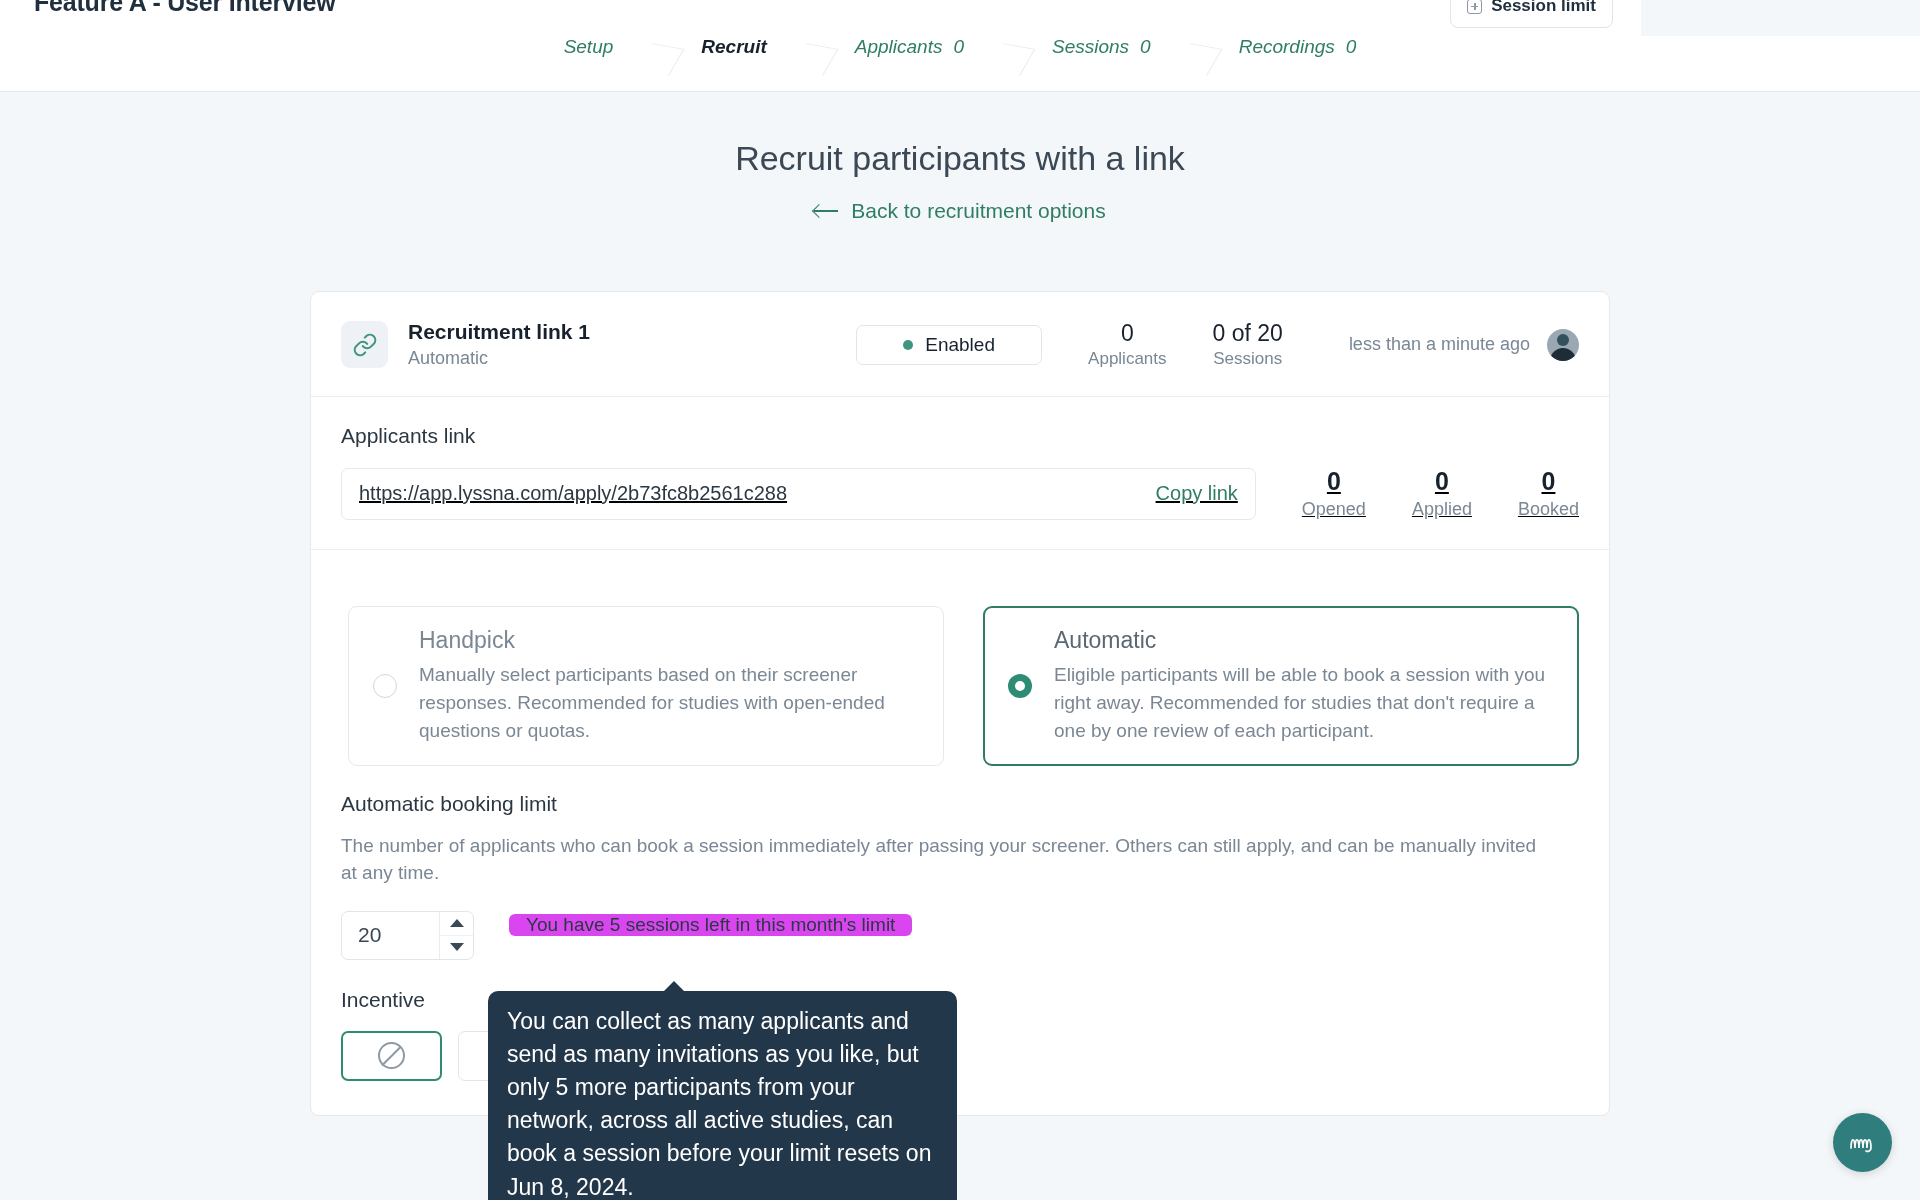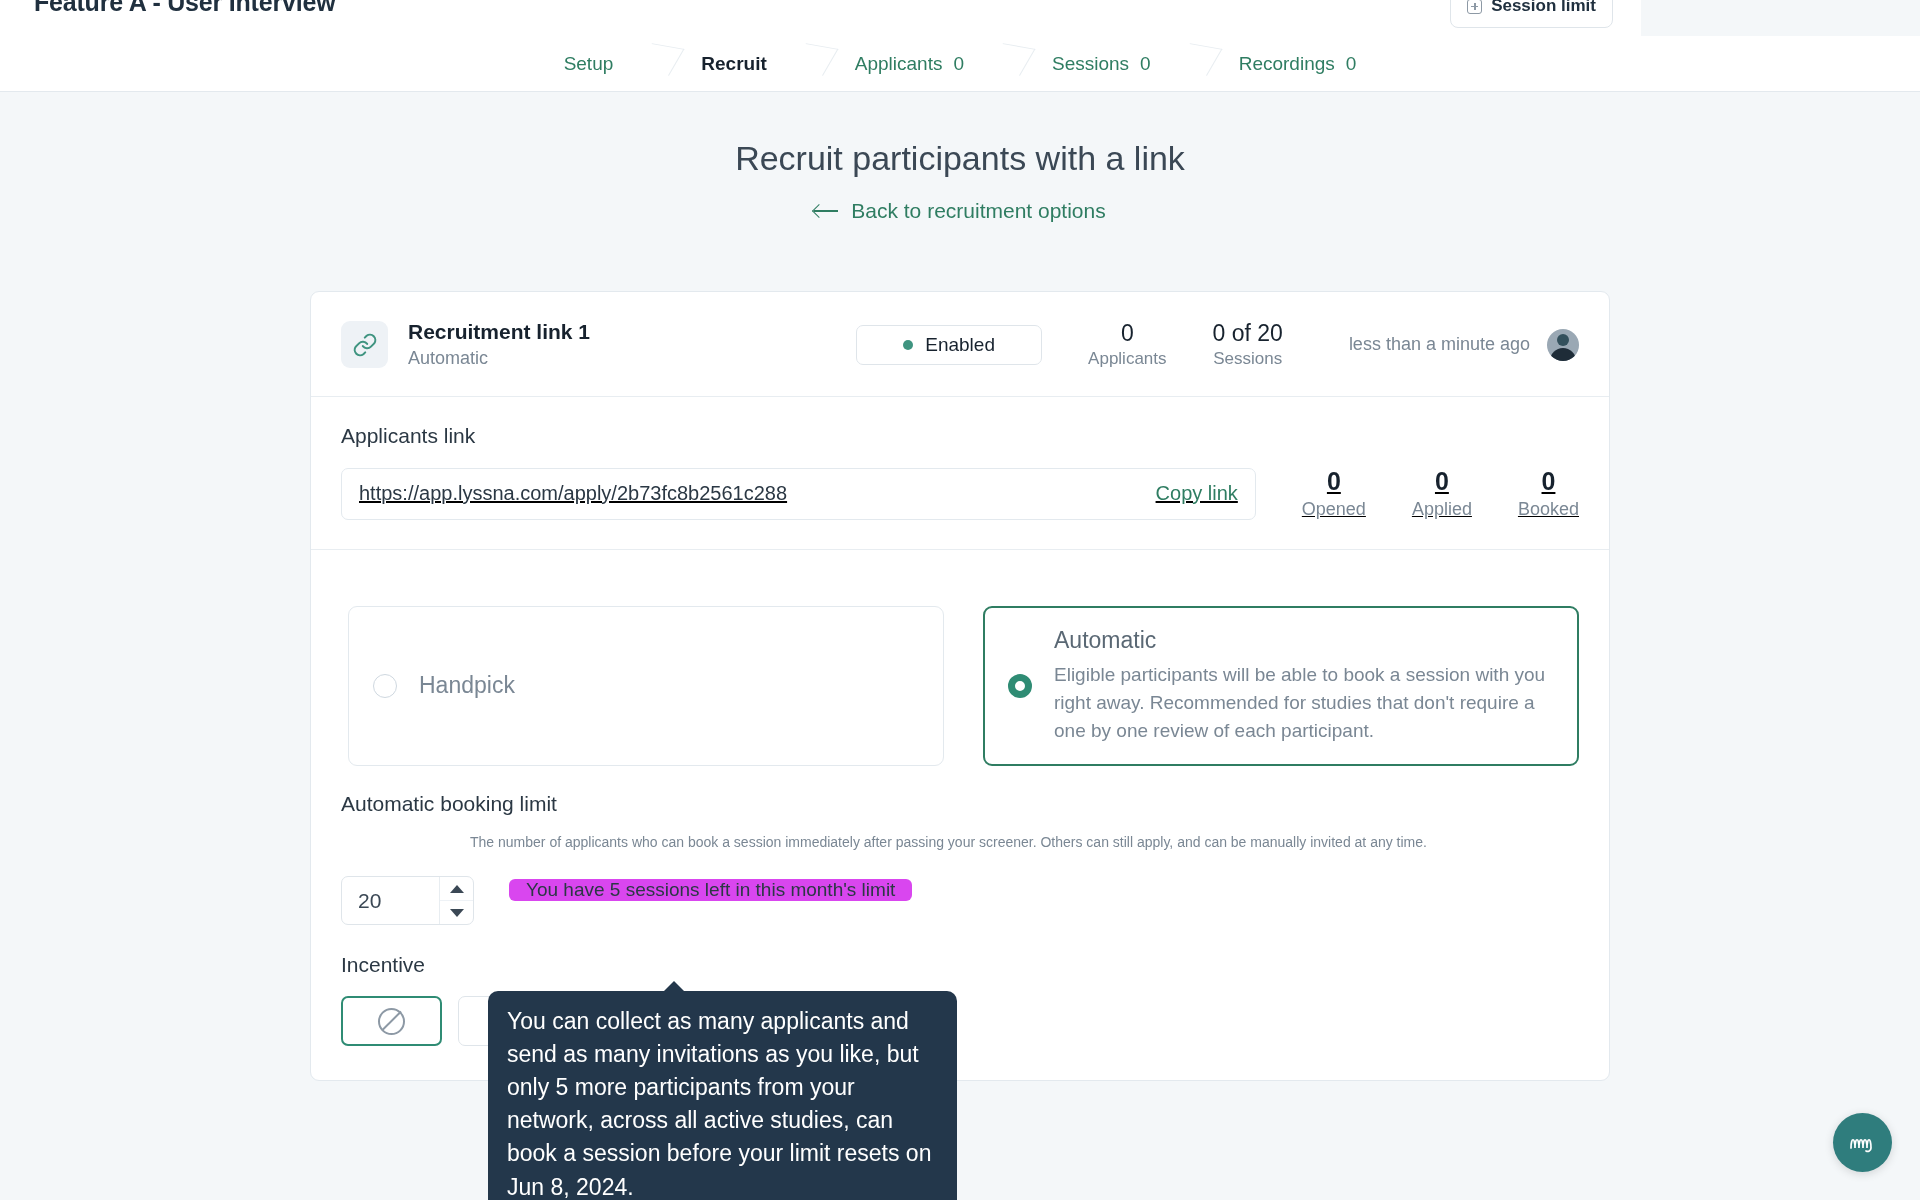--- a/index.html
+++ b/index.html
@@ -43,24 +43,25 @@
   
   .stepnav {
     position: absolute; top: 36px; left: 0; width: 1920px; height: 56px;
     background: #ffffff;
     border-bottom: 1px solid #e3e9ee;
     display: flex; align-items: center; justify-content: center;
   }
   .step {
     position: relative;
     height: 56px;
-    display: flex; align-items: center; gap: 11px;
+    display: flex; gap: 11px;
     padding: 0 44px;
     font-size: 19px; color: #2f7d62; cursor: pointer;
     white-space: nowrap;
+    font-style: italic;
   }
   .step .count { color: #2f7d62; font-size: 19px; }
   .step.active { color: #17222e; font-weight: bold; }
   .step .chev {
     position: absolute; right: -14px; top: 0;
     width: 28px; height: 56px; pointer-events: none;
   }
   .step .chev::before {
     content: ""; position: absolute; left: 2px; top: 8px;
     width: 30px; height: 30px;
@@ -176,23 +177,22 @@
   .radio.on {
     border: 7px solid #2f8c74; background: #fff;
   }
   .sel-title { font-size: 23px; color: #7a8794; }
   .sel-card.selected .sel-title { color: #5a6874; }
   .sel-desc { font-size: 19px; color: #7a8794; line-height: 1.47; margin-top: 7px; }
 
   
   .booking-section { padding: 26px 30px 0 30px; }
   .booking-desc {
-    font-size: 14px; color: #7a8794; line-height: 1.45; margin-top: 16px;
+    font-size: 19px; color: #7a8794; line-height: 1.45; margin-top: 16px;
     max-width: 1215px;
-    text-align: center;
   }
   .stepper-row { display: flex; align-items: flex-start; margin-top: 24px; position: relative; }
   .stepper {
     width: 133px; height: 49px;
     border: 1px solid #dfe5ea; border-radius: 7px; background: #fff;
     display: flex; align-items: stretch; overflow: hidden;
   }
   .stepper input {
     flex: 1; border: 0; outline: none; padding-left: 16px;
     font-size: 21px; color: #3b4855; font-family: "Liberation Sans", sans-serif;
@@ -358,20 +358,21 @@
       </div>
     </div>
   </div>
 
   <div class="sel-section">
     <div class="sel-cards">
       <div class="sel-card">
         <span class="radio"></span>
         <span>
           <span class="sel-title" style="display:block">Handpick</span>
+          <span class="sel-desc" style="display:block">Manually select participants based on their screener responses. Recommended for studies with open-ended questions or quotas.</span>
         </span>
       </div>
       <div class="sel-card selected">
         <span class="radio on"></span>
         <span>
           <span class="sel-title" style="display:block">Automatic</span>
           <span class="sel-desc" style="display:block">Eligible participants will be able to book a session with you right away. Recommended for studies that don't require a one by one review of each participant.</span>
         </span>
       </div>
     </div>

